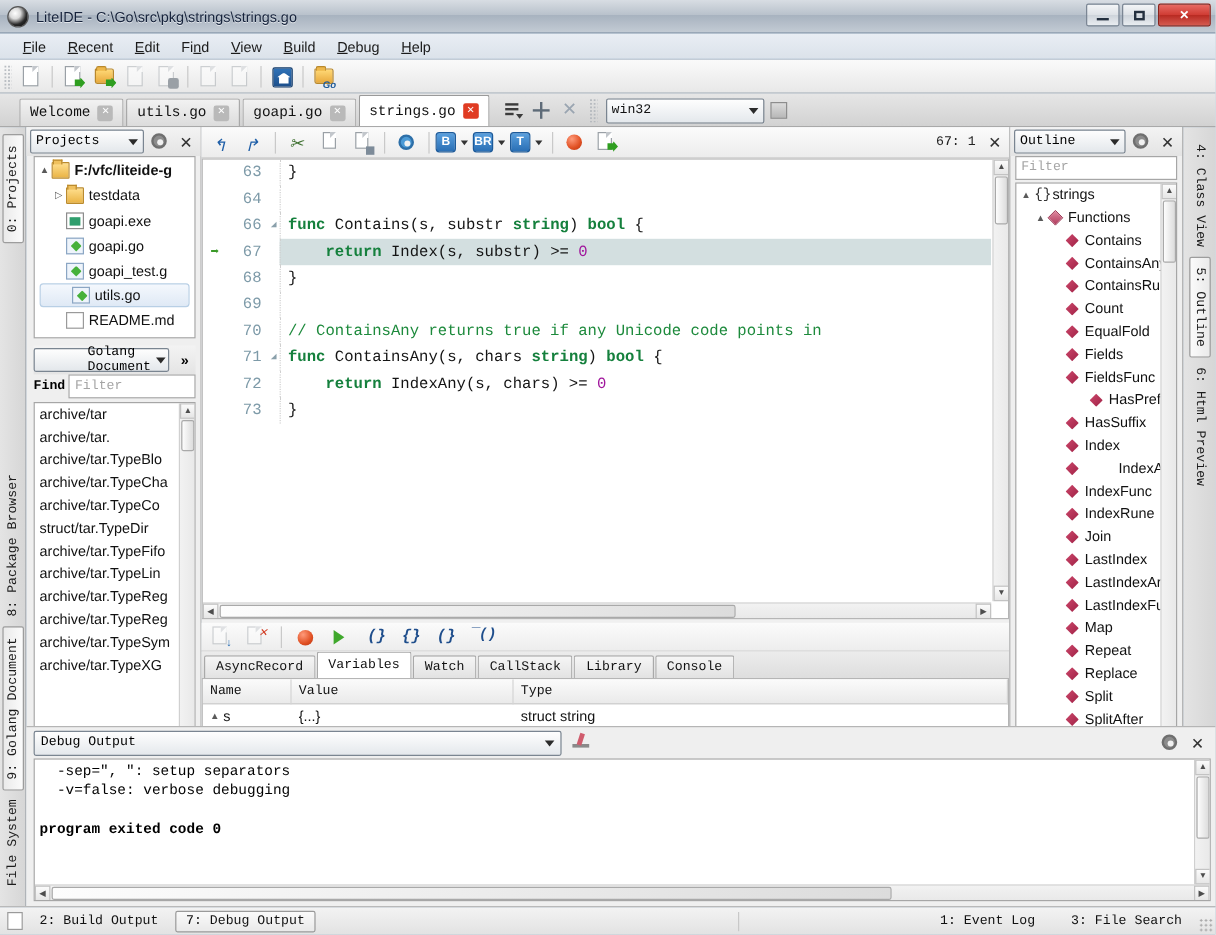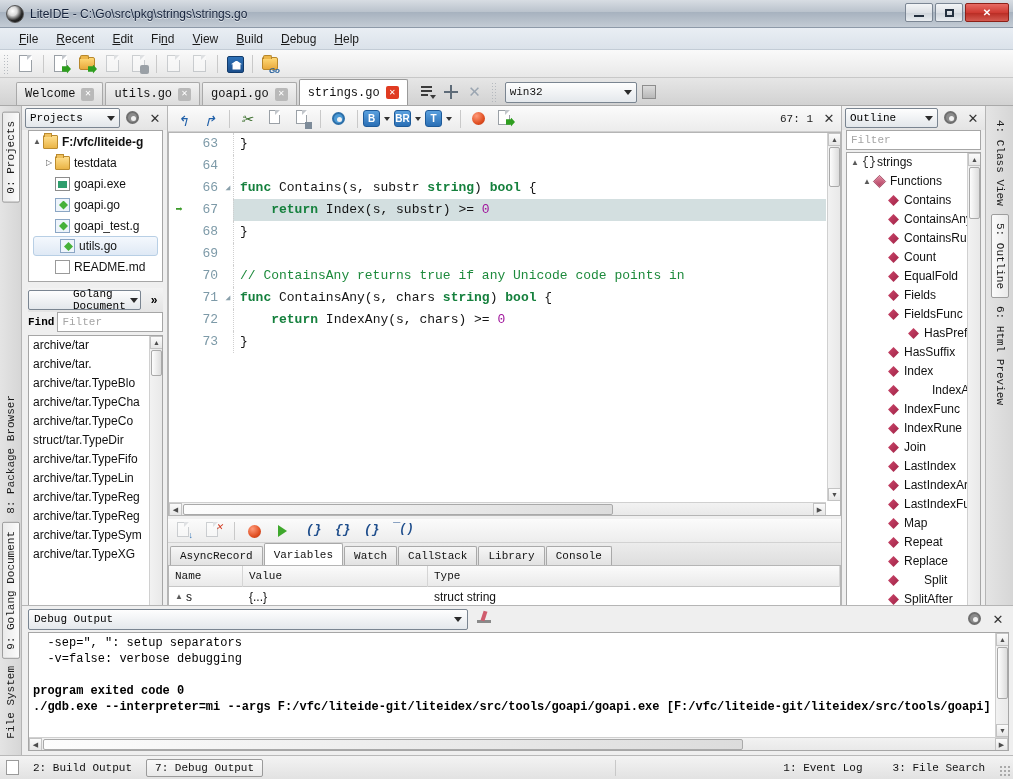--- a/index.html
+++ b/index.html
@@ -809,21 +809,21 @@
             <span>Map</span>
           </div>
           <div class="olrow" style="padding-left: 40px;">
             <span class="diamond"></span>
             <span>Repeat</span>
           </div>
           <div class="olrow" style="padding-left: 40px;">
             <span class="diamond"></span>
             <span>Replace</span>
           </div>
-          <div class="olrow" style="padding-left: 40px; gap: 20px;">
+          <div class="olrow" style="padding-left: 40px;">
             <span class="diamond"></span>
             <span>Split</span>
           </div>
           <div class="olrow" style="padding-left: 40px;">
             <span class="diamond"></span>
             <span>SplitAfter</span>
           </div>
         </div>
       <div class="vsb" style="bottom:0;">
         <div class="sb-arrow" style="top:0;left:0;">▲</div>
@@ -852,21 +852,21 @@
       </div>
       <div style="flex:1"></div>
       <div class="ico-btn">
           <span class="gear"></span>
         </div>
       <div class="ico-btn">
           <span class="xmark">✕</span>
         </div>
     </div>
     <div class="outbox">
-      <div class="out-inner" id="out-lines"><div>  -sep=", ": setup separators</div><div>  -v=false: verbose debugging</div><div> </div><div class="b">program exited code 0</div><div class="b">./gdb.exe --interpreter=mi --args F:/vfc/liteide-git/liteidex/src/tools/goapi/goapi.exe [F:/vfc/liteide-git/liteidex/src/tools/goapi]</div></div>
+      <div class="out-inner" id="out-lines"><div>  -sep=", ": setup separators</div><div>  -v=false: verbose debugging</div><div> </div><div class="b">program exited code 0</div></div>
       <div class="vsb">
         <div class="sb-arrow" style="top:0;left:0;">▲</div>
         <div class="sb-thumb" style="top:14px;left:1px;width:11px;height:52px;"></div>
         <div class="sb-arrow" style="bottom:0;left:0;">▼</div>
       </div>
       <div class="hsb">
         <div class="sb-arrow" style="left:0;top:0;">◀</div>
         <div class="sb-thumb" style="left:14px;top:1px;height:11px;width:700px;"></div>
         <div class="sb-arrow" style="right:0;top:0;">▶</div>
       </div>

